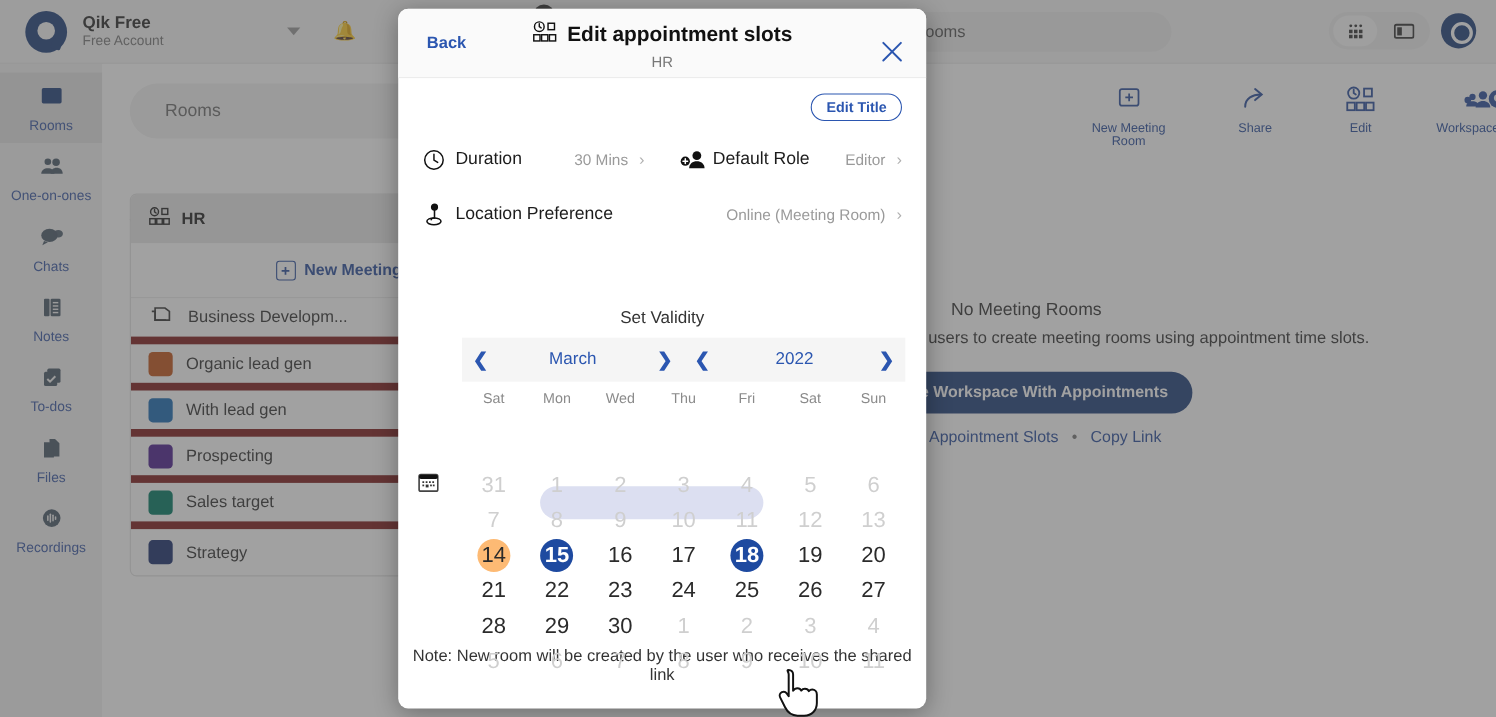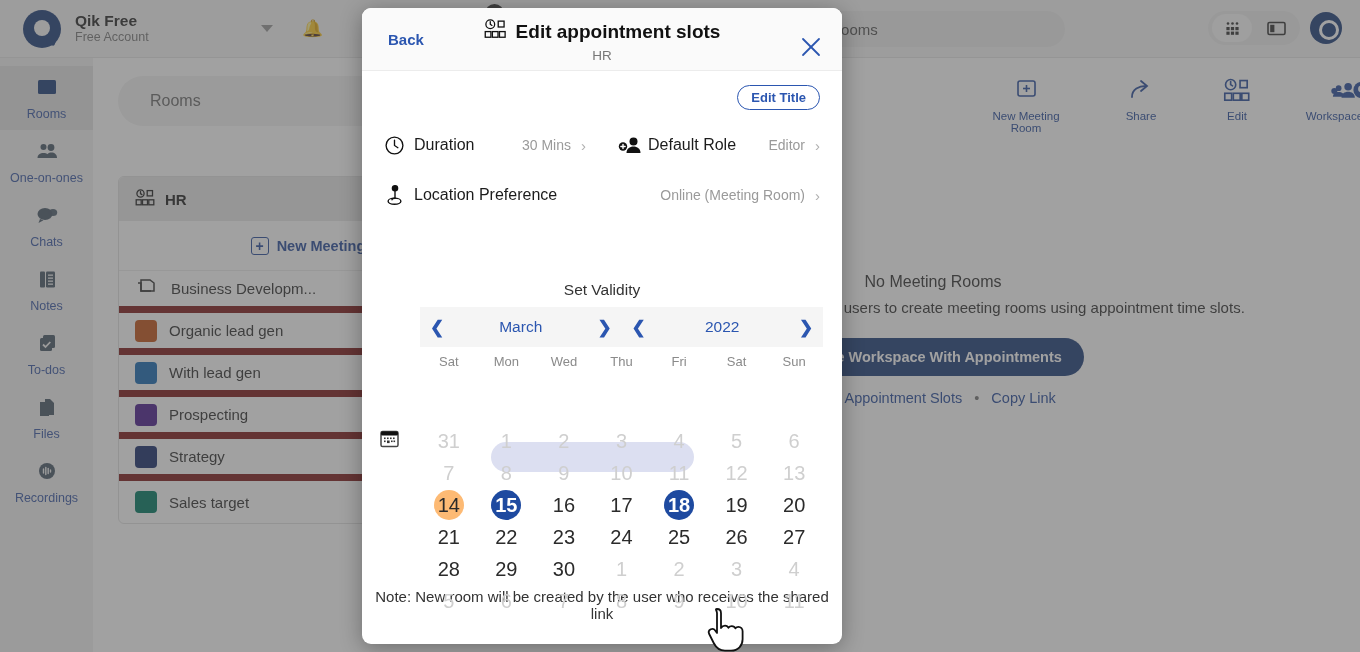--- a/index.html
+++ b/index.html
@@ -433,26 +433,26 @@
         </div>
         <div class="ws-row">
           <span class="swatch" style="background:#1b6cb5"></span>
           <span>With lead gen</span>
         </div>
         <div class="ws-row">
           <span class="swatch" style="background:#4b1f8e"></span>
           <span>Prospecting</span>
         </div>
         <div class="ws-row">
+          <span class="swatch" style="background:#007a63"></span>
+          <span>Sales target</span>
+        </div>
+        <div class="ws-row">
           <span class="swatch" style="background:#1b2f6e"></span>
           <span>Strategy</span>
-        </div>
-        <div class="ws-row">
-          <span class="swatch" style="background:#007a63"></span>
-          <span>Sales target</span>
         </div>
       </div>
 
       <div class="toolbar">
         <div class="tool">
           <span class="ti">
             <svg width="28" height="26" viewBox="0 0 28 26" fill="none" stroke="#2b4f9e" stroke-width="1.6">
                 <rect x="6" y="3" width="17" height="15" rx="2"></rect>
                 <line x1="14.5" y1="7" x2="14.5" y2="14"></line>
                 <line x1="11" y1="10.5" x2="18" y2="10.5"></line>

